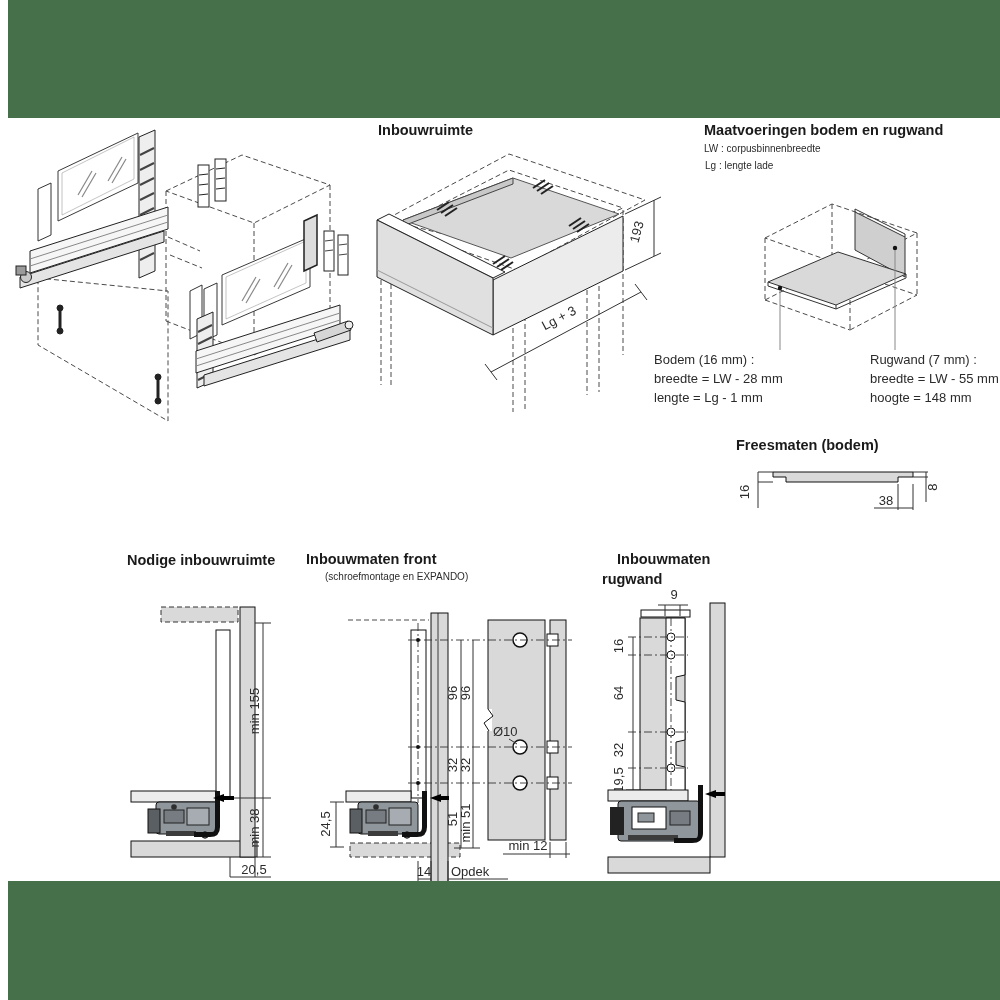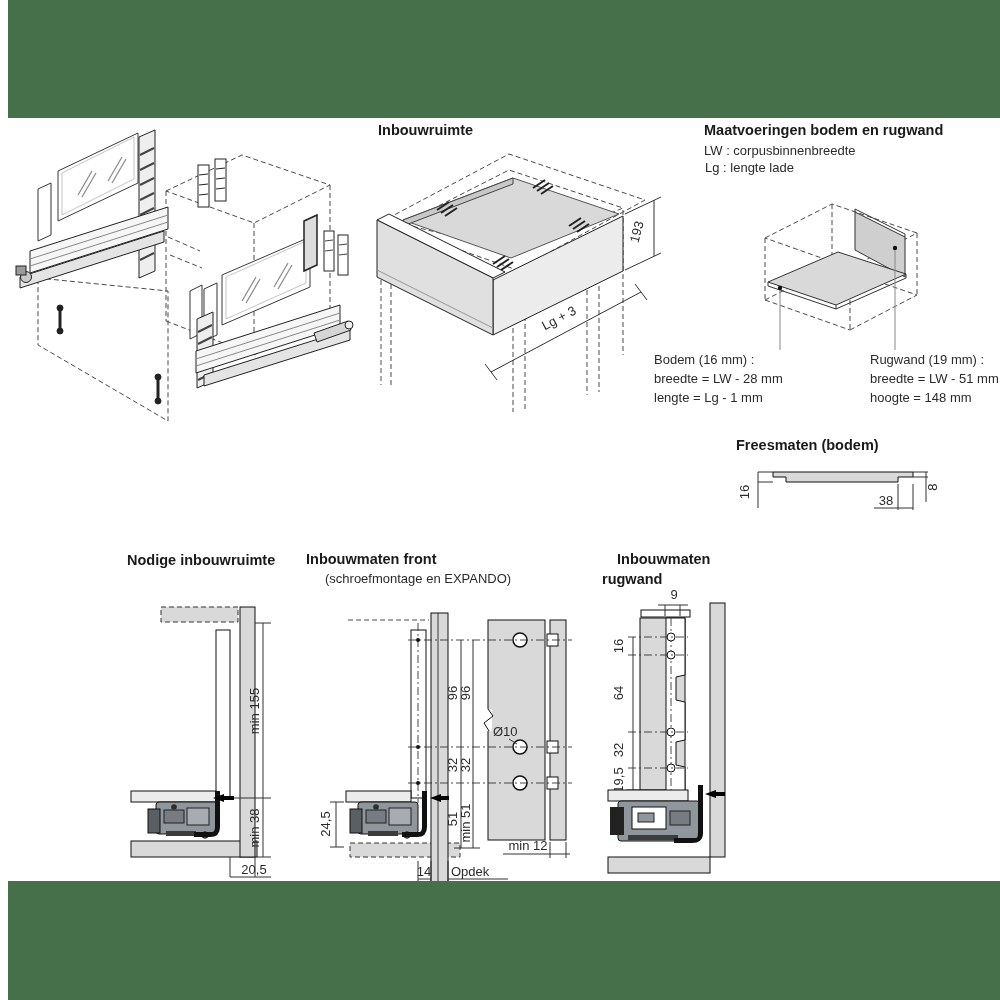--- a/index.html
+++ b/index.html
@@ -2,21 +2,21 @@
 <html><head>
 <meta charset="utf-8">
 <style>
   html,body{margin:0;padding:0;background:#fff;}
   .page{position:relative;width:1000px;height:1000px;overflow:hidden;background:#fff;font-family:"Liberation Sans",sans-serif;margin-left:8px;}
   .band{position:absolute;left:0;width:1000px;background:#467049;}
   .band.top{top:0;height:118px;}
   .band.bottom{top:881px;height:119px;}
   .t{position:absolute;color:#1a1a1a;white-space:nowrap;}
   .title{font-size:14.5px;font-weight:bold;}
-  .sub{font-size:13px;color:#2b2b2b;}
+  .sub{font-size:10px;color:#2b2b2b;}
   .spec{position:absolute;font-size:13px;line-height:19px;color:#2b2b2b;white-space:nowrap;}
   .center{text-align:left;}
   svg{position:absolute;overflow:visible;}
   svg text{font-family:"Liberation Sans",sans-serif;fill:#2b2b2b;font-size:13px;}
   .dash{stroke:#4a4a4a;stroke-dasharray:5 3;fill:none;stroke-width:1;}
   .dim{stroke:#333;stroke-width:1;fill:none;}
   .dashdot{stroke:#333;stroke-width:0.9;fill:none;stroke-dasharray:8 3 2 3;}
 </style>
 </head>
 <body>
@@ -202,22 +202,22 @@
     </g>
     <line x1="82" y1="105" x2="82" y2="165" stroke="#888"></line>
     <line x1="197" y1="65" x2="197" y2="165" stroke="#888"></line>
   </svg>
   <div class="spec" style="left:646px;top:350px">
     <div>Bodem (16 mm) :</div>
     <div>breedte = LW - 28 mm</div>
     <div>lengte = Lg - 1 mm</div>
   </div>
   <div class="spec" style="left:862px;top:350px">
-    <div>Rugwand (19 mm) :</div>
-    <div>breedte = LW - 51 mm</div>
+    <div>Rugwand (7 mm) :</div>
+    <div>breedte = LW - 55 mm</div>
     <div>hoogte = 148 mm</div>
   </div>
 
   <div class="t title center" style="left:728px;top:437px;width:265px">Freesmaten (bodem)</div>
   <svg style="left:728px;top:458px" width="265" height="58" viewBox="0 0 265 58">
     <path d="M37,14 H177 V19 H162 V24 H50 V19 H37 Z" fill="#d9d9d9" stroke="#111"></path>
     <g>
       <line class="dim" x1="22" y1="14" x2="37" y2="14"></line>
       <line class="dim" x1="22" y1="24" x2="37" y2="24"></line>
       <line class="dim" x1="22" y1="14" x2="22" y2="50"></line>

